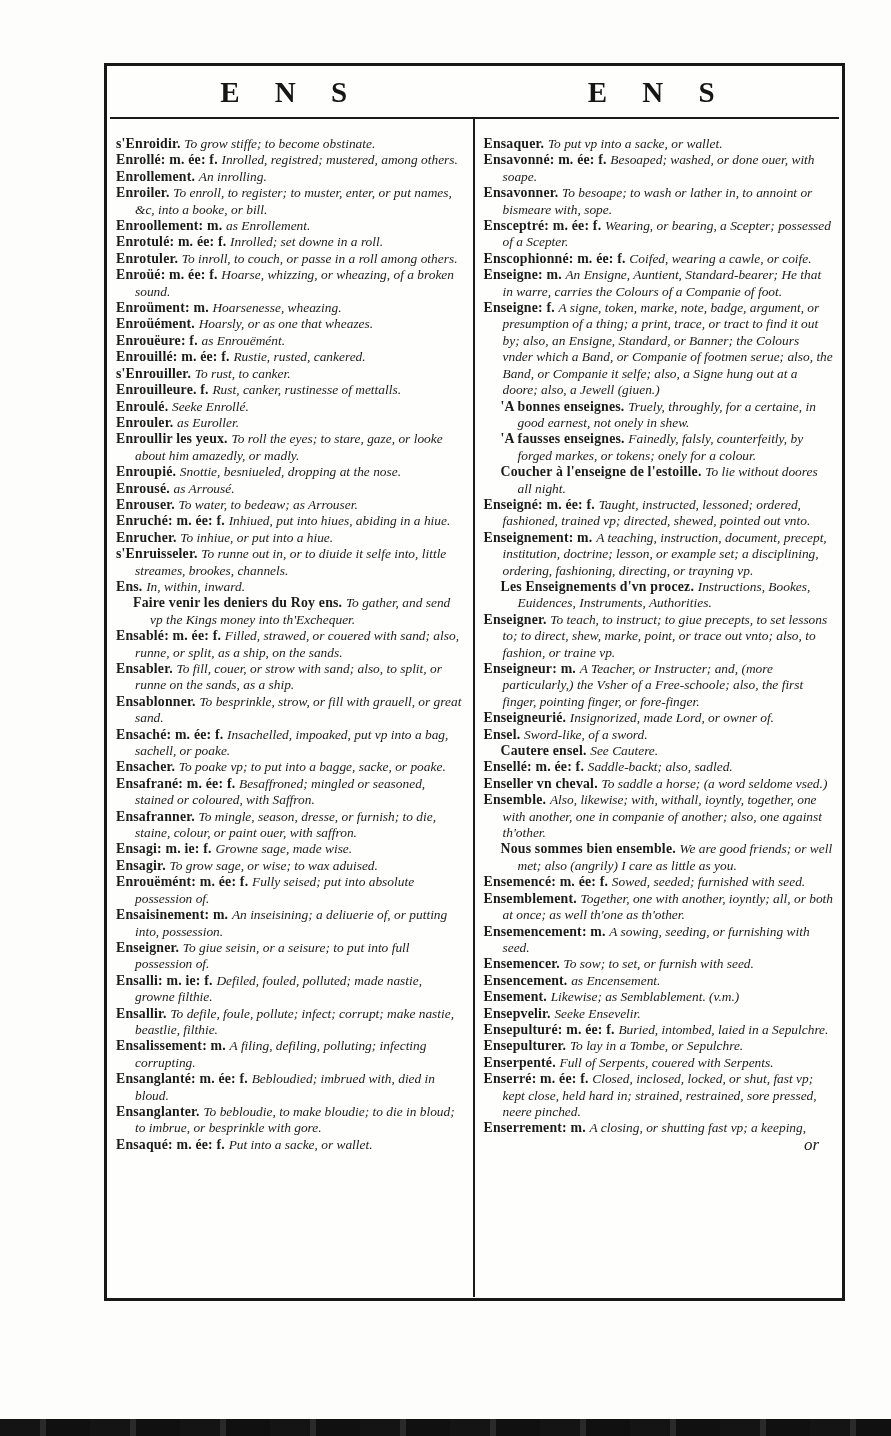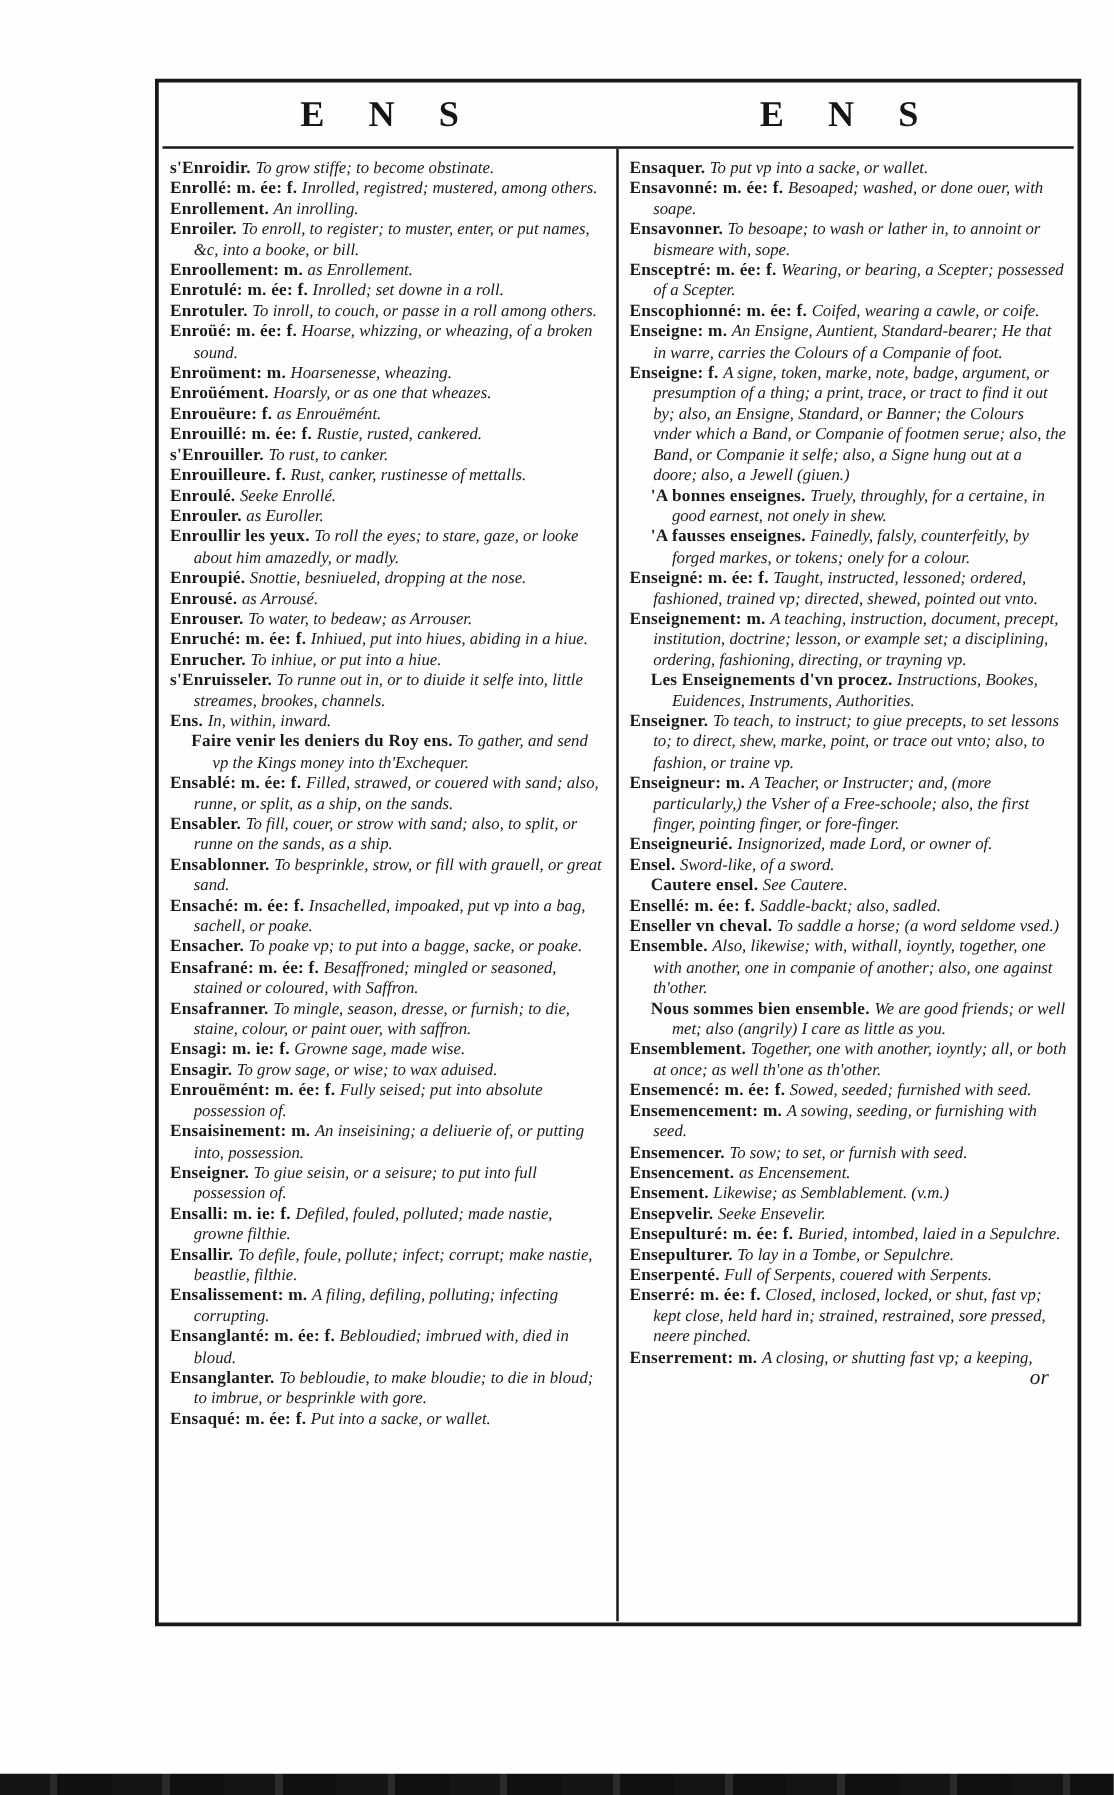--- a/index.html
+++ b/index.html
@@ -7,32 +7,31 @@
     width:891px;height:1436px;position:relative;
     background:#fdfdfb;
     font-family:"Liberation Serif", serif;
     color:#1b1b1b;
     overflow:hidden;
   }
   .frame{
     position:absolute;left:104px;top:63px;width:741px;height:1238px;
     border:3px solid #181818;box-sizing:border-box;background:#fefefd;
     overflow:hidden;
-    margin-left:20px;
   }
   .header-row{display:flex;height:51px;}
   .header-cell{
     flex:1;text-align:center;padding-top:10px;
     font-size:29px;font-weight:bold;letter-spacing:14px;color:#161616;
   }
   .header-rule{height:0;border-top:2.5px solid #1a1a1a;margin:0 3px;}
   .columns{display:flex;height:calc(100% - 54px);}
   .col{
     width:50%;box-sizing:border-box;
-    padding:7px 9px 0 9px;
+    padding:17px 9px 0 9px;
     font-size:13.4px;line-height:16.4px;
   }
   .col-left{border-right:2.5px solid #1a1a1a;}
   .entry{padding-left:19px;text-indent:-19px;}
   .entry.sub{padding-left:34px;text-indent:-17px;}
   .head{font-weight:bold;font-size:13.8px;letter-spacing:.2px;}
   .def{font-style:italic;}
   .catchword{
     text-align:right;font-style:italic;padding-right:14px;font-size:17px;
   }
@@ -99,34 +98,35 @@
     <div class="col col-right">
         <div class="entry"><span class="head">Ensaquer. </span><span class="def">To put vp into a sacke, or wallet.</span></div>
         <div class="entry"><span class="head">Ensavonné: m. ée: f. </span><span class="def">Besoaped; washed, or done ouer, with soape.</span></div>
         <div class="entry"><span class="head">Ensavonner. </span><span class="def">To besoape; to wash or lather in, to annoint or bismeare with, sope.</span></div>
         <div class="entry"><span class="head">Ensceptré: m. ée: f. </span><span class="def">Wearing, or bearing, a Scepter; possessed of a Scepter.</span></div>
         <div class="entry"><span class="head">Enscophionné: m. ée: f. </span><span class="def">Coifed, wearing a cawle, or coife.</span></div>
         <div class="entry"><span class="head">Enseigne: m. </span><span class="def">An Ensigne, Auntient, Standard-bearer; He that in warre, carries the Colours of a Companie of foot.</span></div>
         <div class="entry"><span class="head">Enseigne: f. </span><span class="def">A signe, token, marke, note, badge, argument, or presumption of a thing; a print, trace, or tract to find it out by; also, an Ensigne, Standard, or Banner; the Colours vnder which a Band, or Companie of footmen serue; also, the Band, or Companie it selfe; also, a Signe hung out at a doore; also, a Jewell (giuen.)</span></div>
         <div class="entry sub"><span class="head">'A bonnes enseignes. </span><span class="def">Truely, throughly, for a certaine, in good earnest, not onely in shew.</span></div>
         <div class="entry sub"><span class="head">'A fausses enseignes. </span><span class="def">Fainedly, falsly, counterfeitly, by forged markes, or tokens; onely for a colour.</span></div>
+        <div class="entry sub"><span class="head">Coucher à l'enseigne de l'estoille. </span><span class="def">To lie without doores all night.</span></div>
         <div class="entry"><span class="head">Enseigné: m. ée: f. </span><span class="def">Taught, instructed, lessoned; ordered, fashioned, trained vp; directed, shewed, pointed out vnto.</span></div>
         <div class="entry"><span class="head">Enseignement: m. </span><span class="def">A teaching, instruction, document, precept, institution, doctrine; lesson, or example set; a disciplining, ordering, fashioning, directing, or trayning vp.</span></div>
         <div class="entry sub"><span class="head">Les Enseignements d'vn procez. </span><span class="def">Instructions, Bookes, Euidences, Instruments, Authorities.</span></div>
         <div class="entry"><span class="head">Enseigner. </span><span class="def">To teach, to instruct; to giue precepts, to set lessons to; to direct, shew, marke, point, or trace out vnto; also, to fashion, or traine vp.</span></div>
         <div class="entry"><span class="head">Enseigneur: m. </span><span class="def">A Teacher, or Instructer; and, (more particularly,) the Vsher of a Free-schoole; also, the first finger, pointing finger, or fore-finger.</span></div>
         <div class="entry"><span class="head">Enseigneurié. </span><span class="def">Insignorized, made Lord, or owner of.</span></div>
         <div class="entry"><span class="head">Ensel. </span><span class="def">Sword-like, of a sword.</span></div>
         <div class="entry sub"><span class="head">Cautere ensel. </span><span class="def">See Cautere.</span></div>
         <div class="entry"><span class="head">Ensellé: m. ée: f. </span><span class="def">Saddle-backt; also, sadled.</span></div>
         <div class="entry"><span class="head">Enseller vn cheval. </span><span class="def">To saddle a horse; (a word seldome vsed.)</span></div>
         <div class="entry"><span class="head">Ensemble. </span><span class="def">Also, likewise; with, withall, ioyntly, together, one with another, one in companie of another; also, one against th'other.</span></div>
         <div class="entry sub"><span class="head">Nous sommes bien ensemble. </span><span class="def">We are good friends; or well met; also (angrily) I care as little as you.</span></div>
+        <div class="entry"><span class="head">Ensemencé: m. ée: f. </span><span class="def">Sowed, seeded; furnished with seed.</span></div>
         <div class="entry"><span class="head">Ensemblement. </span><span class="def">Together, one with another, ioyntly; all, or both at once; as well th'one as th'other.</span></div>
-        <div class="entry"><span class="head">Ensemencé: m. ée: f. </span><span class="def">Sowed, seeded; furnished with seed.</span></div>
         <div class="entry"><span class="head">Ensemencement: m. </span><span class="def">A sowing, seeding, or furnishing with seed.</span></div>
         <div class="entry"><span class="head">Ensemencer. </span><span class="def">To sow; to set, or furnish with seed.</span></div>
         <div class="entry"><span class="head">Ensencement. </span><span class="def">as Encensement.</span></div>
         <div class="entry"><span class="head">Ensement. </span><span class="def">Likewise; as Semblablement. (v.m.)</span></div>
         <div class="entry"><span class="head">Ensepvelir. </span><span class="def">Seeke Ensevelir.</span></div>
         <div class="entry"><span class="head">Ensepulturé: m. ée: f. </span><span class="def">Buried, intombed, laied in a Sepulchre.</span></div>
         <div class="entry"><span class="head">Ensepulturer. </span><span class="def">To lay in a Tombe, or Sepulchre.</span></div>
         <div class="entry"><span class="head">Enserpenté. </span><span class="def">Full of Serpents, couered with Serpents.</span></div>
         <div class="entry"><span class="head">Enserré: m. ée: f. </span><span class="def">Closed, inclosed, locked, or shut, fast vp; kept close, held hard in; strained, restrained, sore pressed, neere pinched.</span></div>
         <div class="entry"><span class="head">Enserrement: m. </span><span class="def">A closing, or shutting fast vp; a keeping,</span></div>

